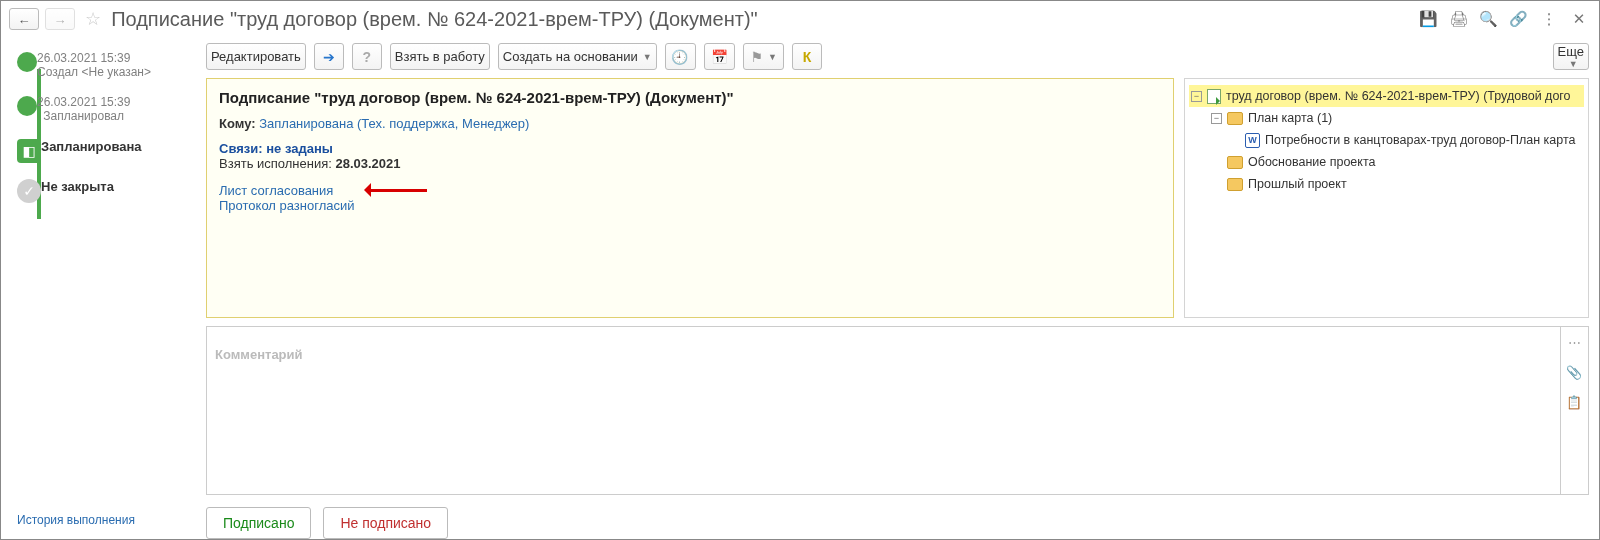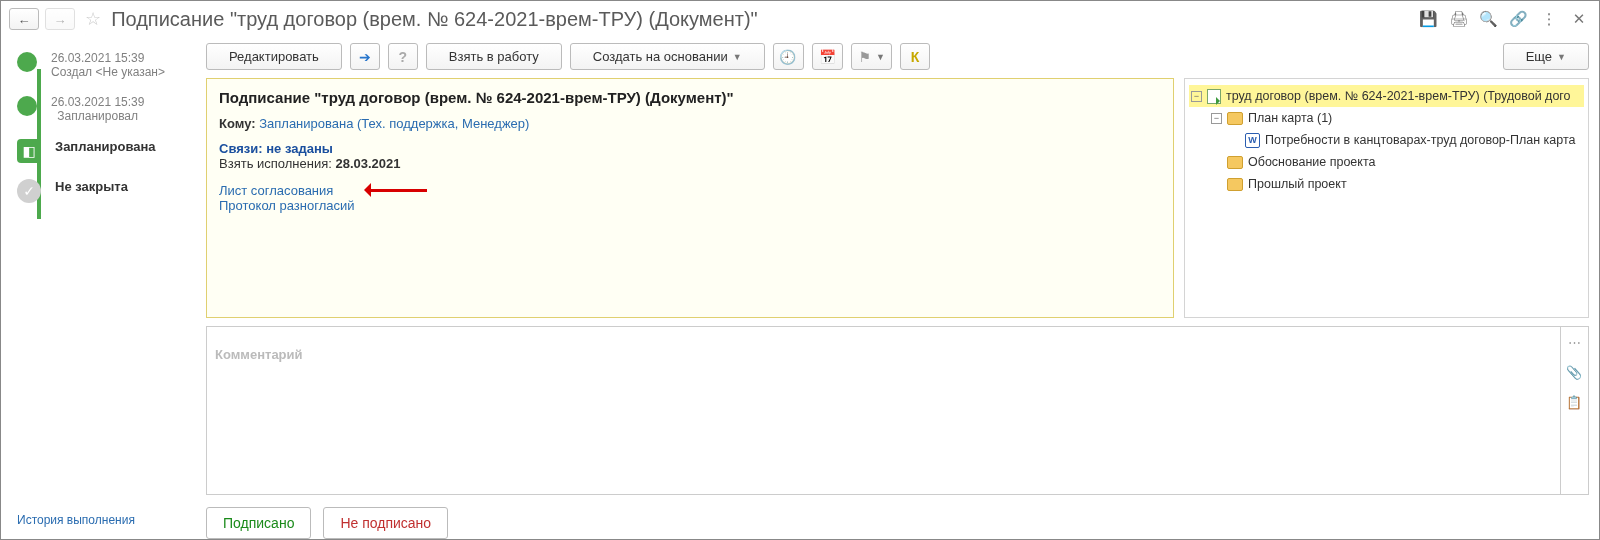--- a/index.html
+++ b/index.html
@@ -18,35 +18,35 @@
   .header{display:flex;align-items:center;height:36px;padding:0 8px;gap:6px;}
   .nav-btn{width:30px;height:22px;border:1px solid #bbb;border-radius:3px;background:linear-gradient(#fff,#f3f3f3);display:flex;align-items:center;justify-content:center;font-size:13px;color:#555;}
   .nav-btn.disabled{opacity:.45;}
   .star-icon{font-size:18px;color:#ccc;margin:0 4px;}
   .title{font-size:20px;font-weight:400;color:#5a5a5a;flex:1;white-space:nowrap;}
   .hdr-icon{width:22px;height:22px;display:flex;align-items:center;justify-content:center;color:#777;font-size:15px;margin:0 1px;}
   
   .body{display:flex;height:calc(100% - 36px);}
   .sidebar{width:205px;padding:14px 0 0 16px;position:relative;}
   .timeline{position:absolute;left:36px;top:32px;width:4px;height:150px;background:var(--green);}
-  .tl-item{display:flex;align-items:flex-start;gap:14px;margin-bottom:16px;position:relative;}
+  .tl-item{display:flex;align-items:flex-start;margin-bottom:16px;position:relative;}
   .tl-dot{width:20px;height:20px;border-radius:50%;background:var(--green);flex:0 0 20px;margin-top:1px;position:relative;z-index:1;}
   .tl-sq{width:24px;height:24px;border-radius:4px;background:var(--green);flex:0 0 24px;position:relative;z-index:1;display:flex;align-items:center;justify-content:center;color:#fff;font-size:14px;}
   .tl-grey{width:24px;height:24px;border-radius:50%;background:#d0d0d0;flex:0 0 24px;position:relative;z-index:1;display:flex;align-items:center;justify-content:center;color:#fff;font-size:14px;}
   .tl-text .date{color:var(--muted);font-size:12px;}
   .tl-text .label{color:var(--muted);font-size:12px;text-align:center;}
   .tl-text.bold .label{color:#333;font-weight:700;font-size:13px;}
   .history-link{position:absolute;bottom:12px;left:16px;color:var(--link);font-size:12px;}
   
   .main{flex:1;display:flex;flex-direction:column;padding-right:10px;}
   .toolbar{display:flex;align-items:center;gap:8px;padding:6px 0 8px 0;}
-  .btn{height:27px;border:1px solid #bbb;border-radius:3px;background:linear-gradient(#fff,#f3f3f3);padding:0 22px;display:inline-flex;align-items:center;font-size:13px;color:#333;white-space:nowrap;}
+  .btn{height:27px;border:1px solid #bbb;border-radius:3px;background:linear-gradient(#fff,#f3f3f3);padding:0 4px;display:inline-flex;align-items:center;font-size:13px;color:#333;white-space:nowrap;}
   .btn.icon{padding:0 6px;min-width:30px;justify-content:center;font-size:14px;}
   .btn .caret{margin-left:5px;font-size:9px;color:#777;}
-  .btn.more{margin-left:auto;}
+  .btn.more{margin-left:auto;flex-direction:column;}
   .btn.k{color:var(--amber);font-weight:700;}
   .arrow-blue{color:#2876cc;font-size:14px;}
   .q-grey{color:#aaa;font-weight:700;}
   .clock{color:#3a78c0;}
   .cal{color:#4a9a4a;}
   .flag{color:#999;}
   
   .content-row{display:flex;gap:10px;align-items:stretch;}
   .info{flex:1;border:1px solid #e0d070;background:#fffff4;padding:10px 12px;height:240px;}
   .info h2{margin:0 0 10px 0;font-size:15px;font-weight:700;color:#222;}

